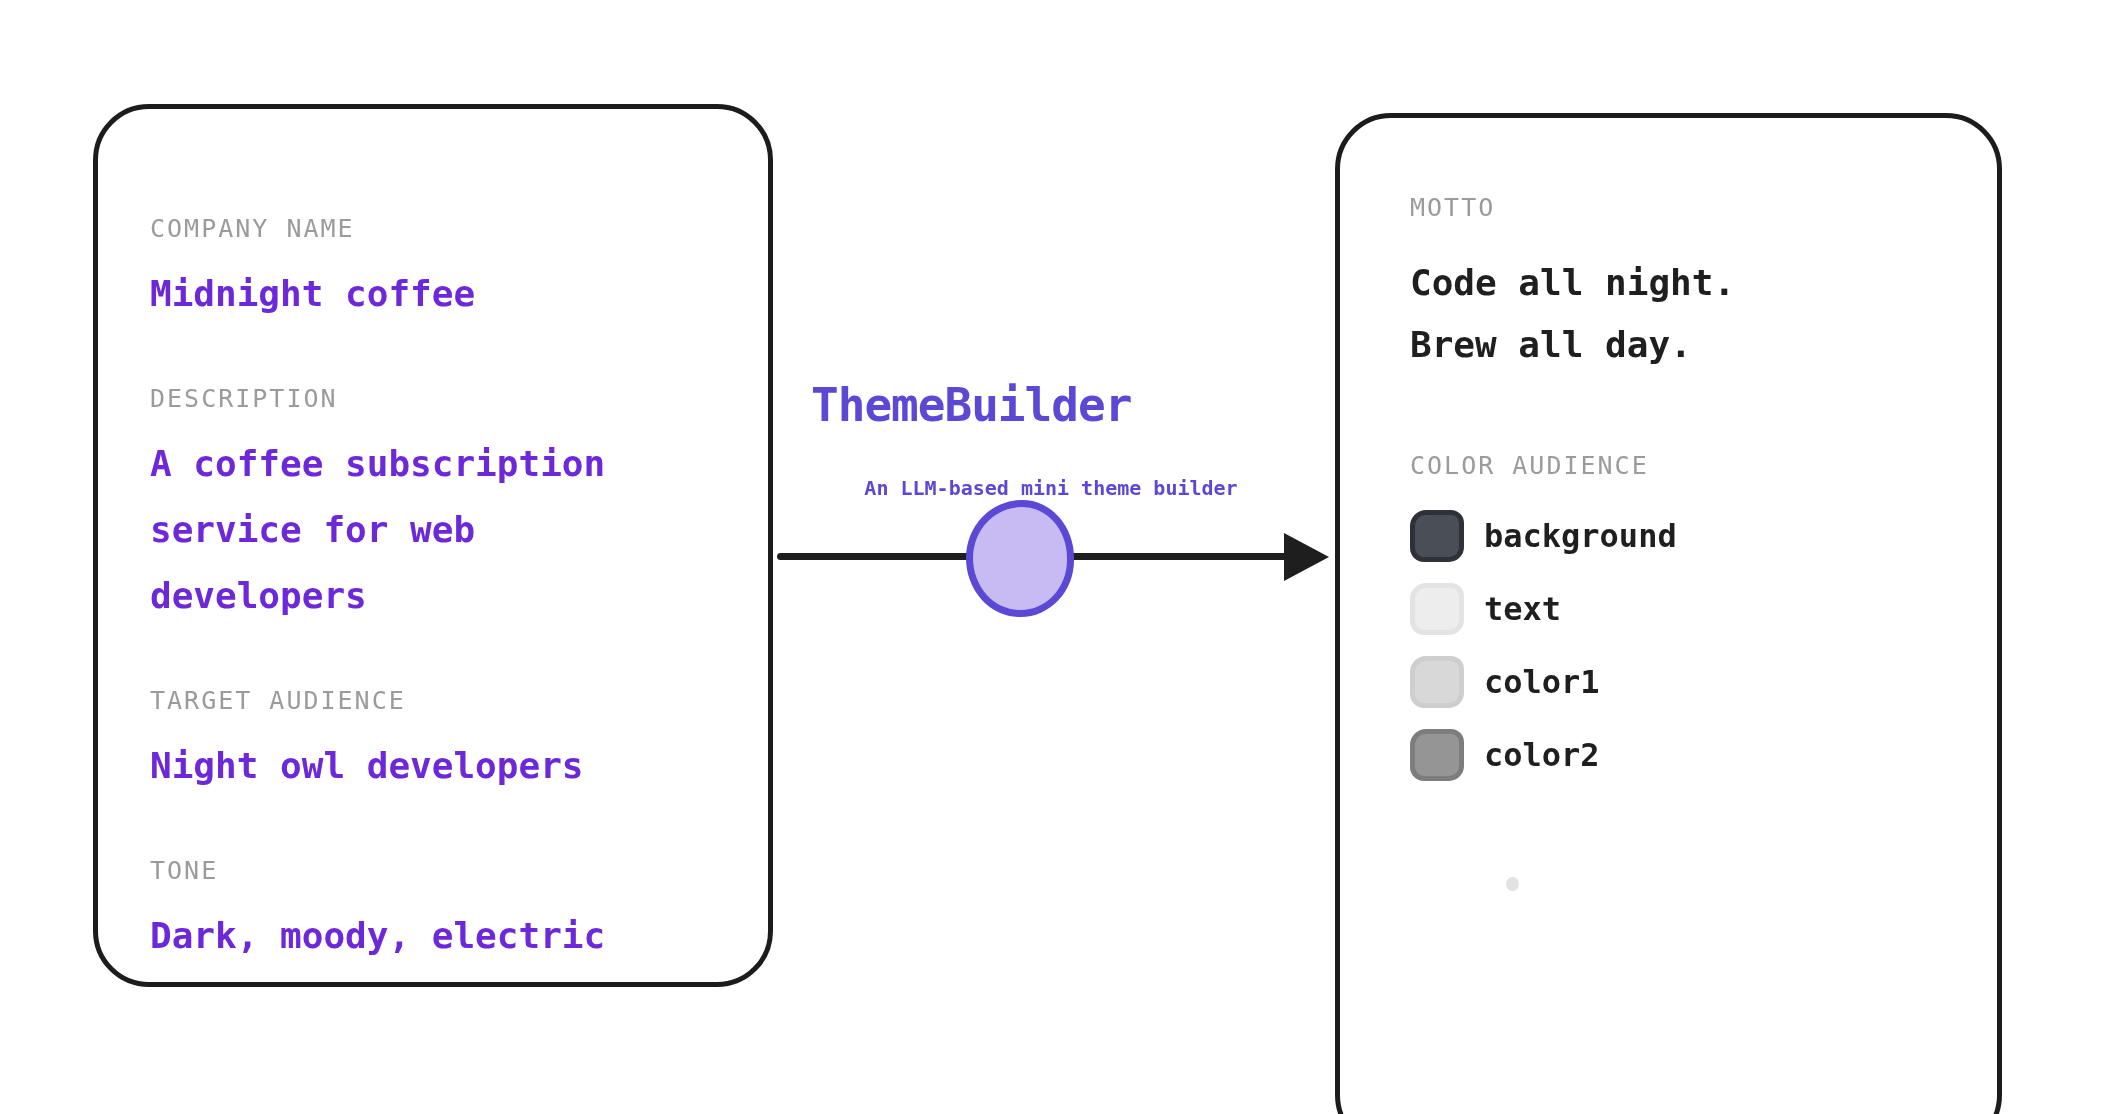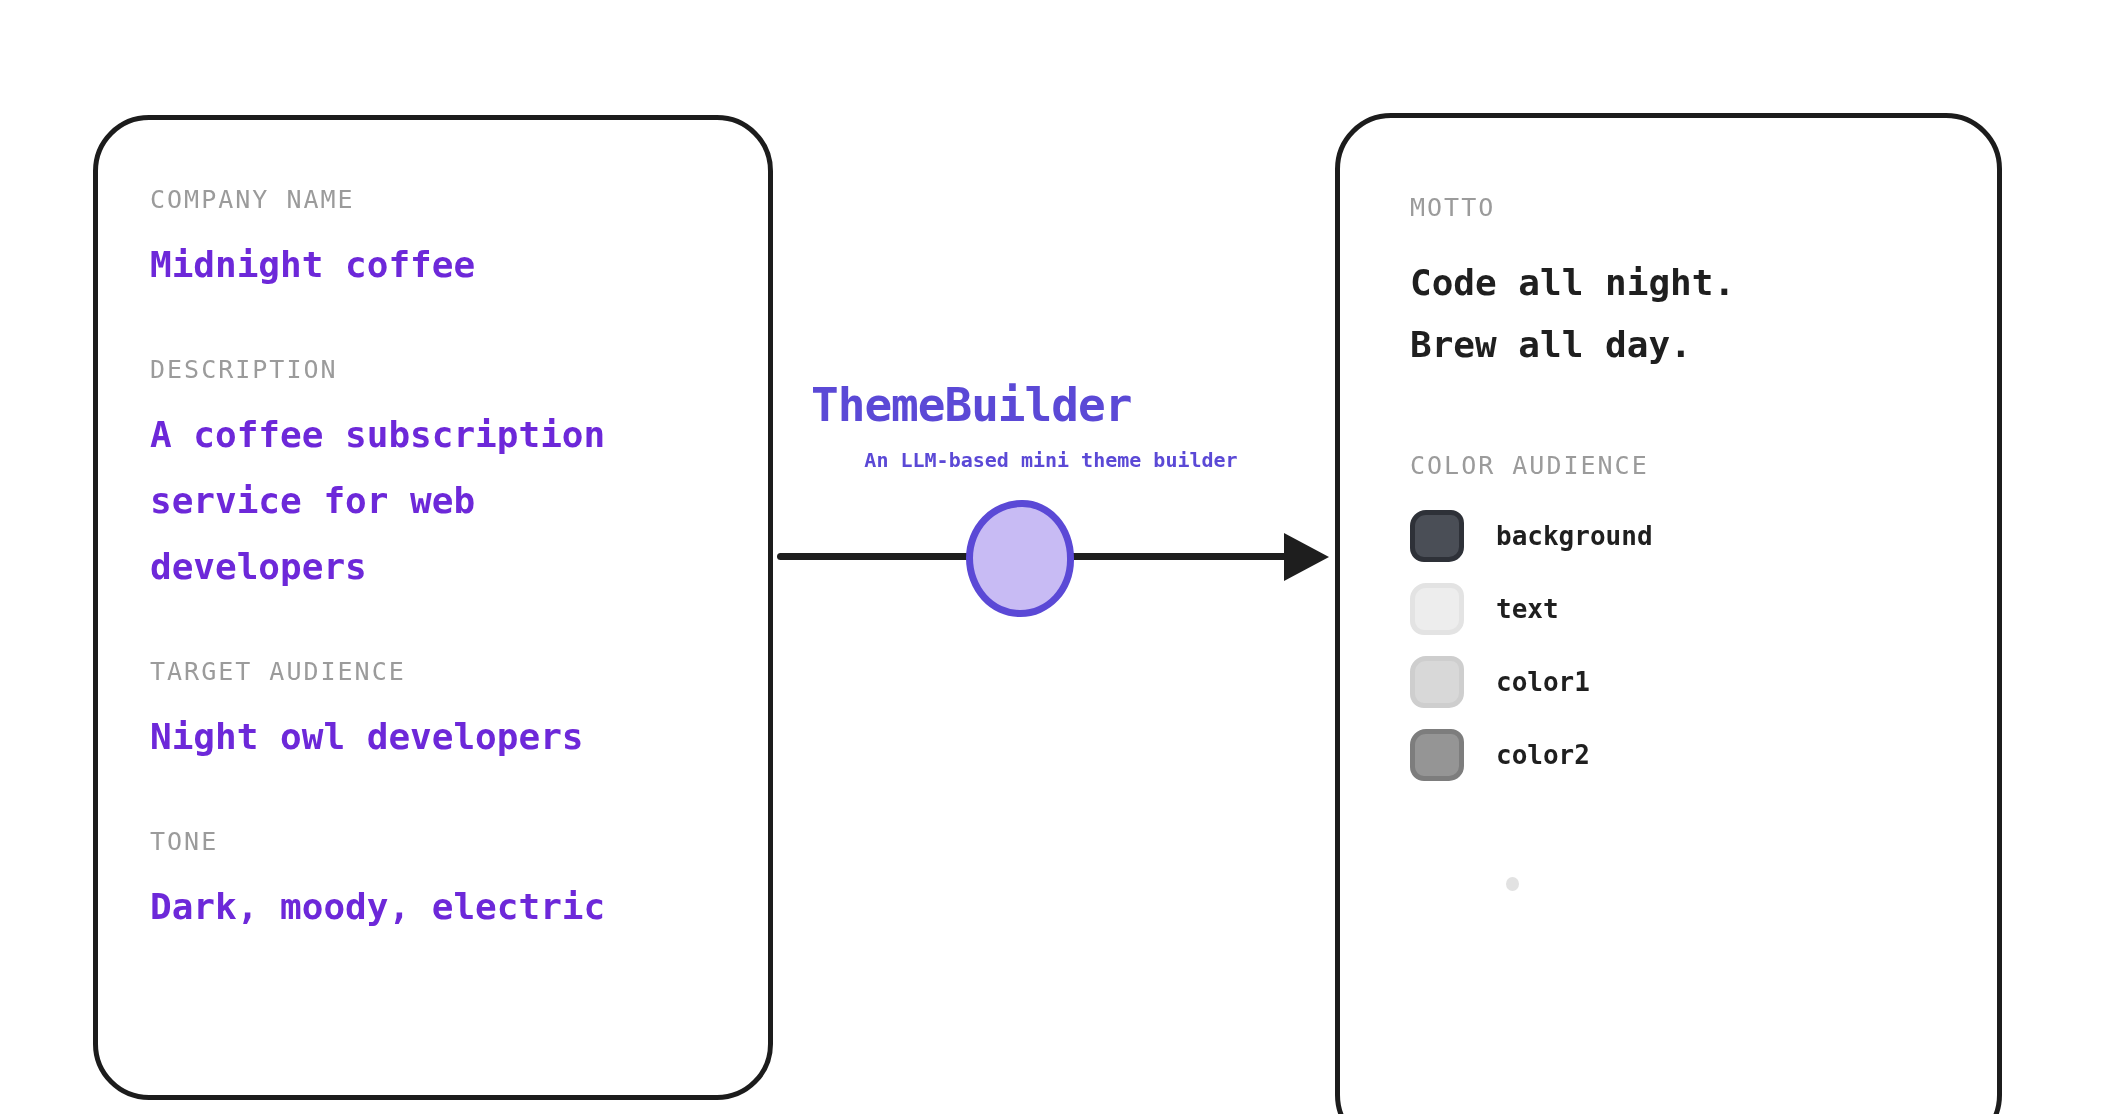--- a/index.html
+++ b/index.html
@@ -5,21 +5,21 @@
   * { margin: 0; padding: 0; box-sizing: border-box; }
   html, body { width: 2102px; height: 1114px; background: #ffffff; overflow: hidden; }
   body { font-family: "DejaVu Sans Mono", "Liberation Mono", monospace; color: #1f1f1f; position: relative; }
 
   .card {
     position: absolute;
     background: #ffffff;
     border: 5px solid #1c1c1c;
     border-radius: 56px;
   }
-  #input-card  { left: 93px;  top: 115px; width: 680px; height: 985px; padding: 60px 40px 0 52px; }
+  #input-card  { left: 93px;  top: 104px; width: 680px; height: 883px; padding: 100px 40px 0 52px; }
   #output-card { left: 1335px; top: 113px; width: 667px; height: 1038px; padding: 70px 40px 0 70px; }
 
   .field { margin-bottom: 52px; }
   .field-label {
     font-size: 25px;
     line-height: 40px;
     letter-spacing: 2px;
     font-weight: 500;
     color: #9b9b9b;
     margin-bottom: 12px;
@@ -90,24 +90,24 @@
     margin-bottom: 21px;
   }
   .swatch {
     width: 54px; height: 52px;
     border-style: solid;
     border-width: 5px;
     border-radius: 16px 13px 15px 14px;
     flex: 0 0 auto;
   }
   .swatch-label {
-    font-size: 26px;
+    font-size: 32px;
     font-weight: 600;
     color: #1f1f1f;
-    margin-left: 32px;
+    margin-left: 20px;
     white-space: nowrap;
   }
 
   #canvas-dot {
     position: absolute;
     left: 1506px; top: 877px;
     width: 13px; height: 14px;
     border-radius: 50%;
     background: #e2e2e2;
   }
@@ -128,21 +128,21 @@
     <div class="field-label">TARGET AUDIENCE</div>
     <div class="field-value">Night owl developers</div>
   </div>
   <div class="field">
     <div class="field-label">TONE</div>
     <div class="field-value">Dark, moody, electric</div>
   </div>
 </div>
 
 <div id="builder-title" style="color: rgb(91, 73, 214);">ThemeBuilder</div>
-<div id="builder-subtitle" style="color: rgb(91, 73, 214);">An LLM-based mini theme builder</div>
+<div id="builder-subtitle" style="color: rgb(91, 73, 214); margin-top: 28px;">An LLM-based mini theme builder</div>
 
 <div id="arrow-line"></div>
 <div id="arrow-head"></div>
 <div id="builder-node" style="background-color: rgb(200, 187, 244); border-color: rgb(91, 73, 214);"></div>
 
 <div class="card" id="output-card">
   <div id="motto-block">
     <div class="field-label">MOTTO</div>
     <div style="height:12px"></div>
     <div class="motto-line">Code all night.</div>

